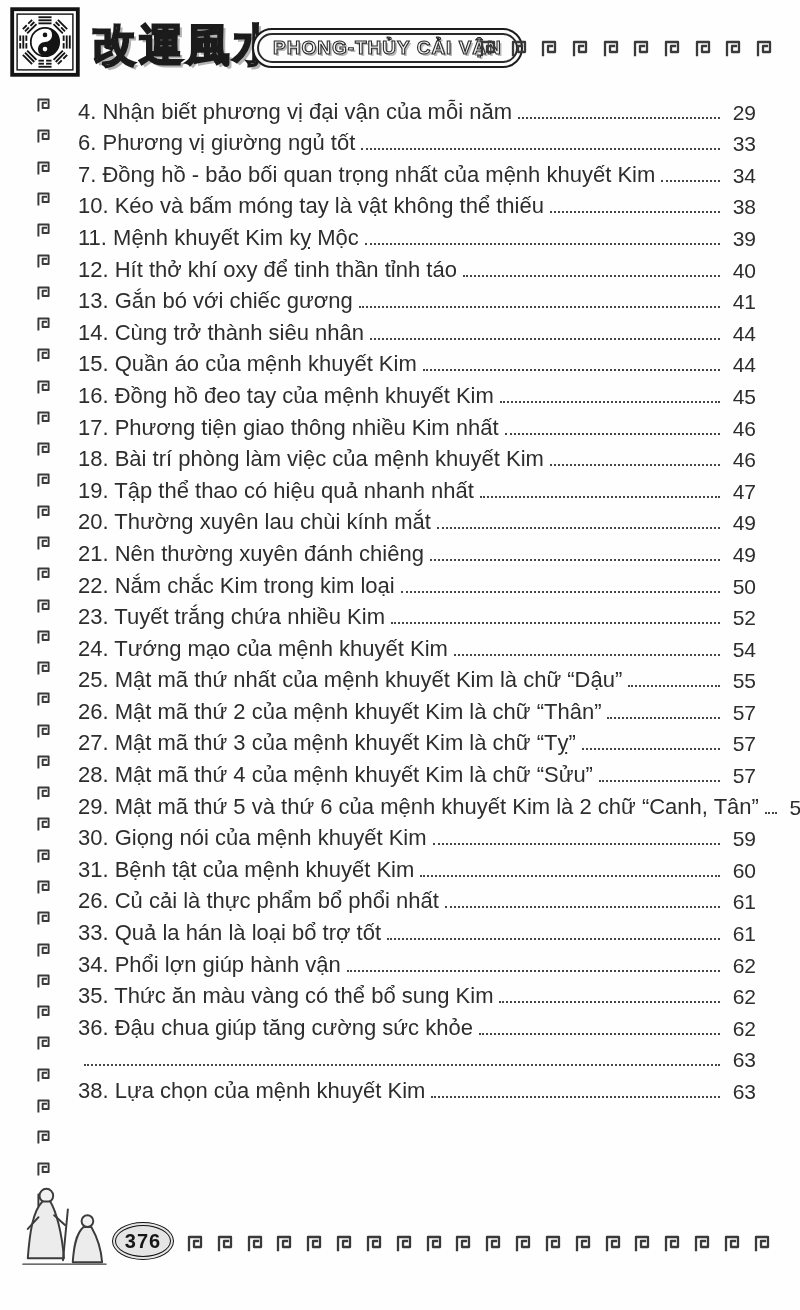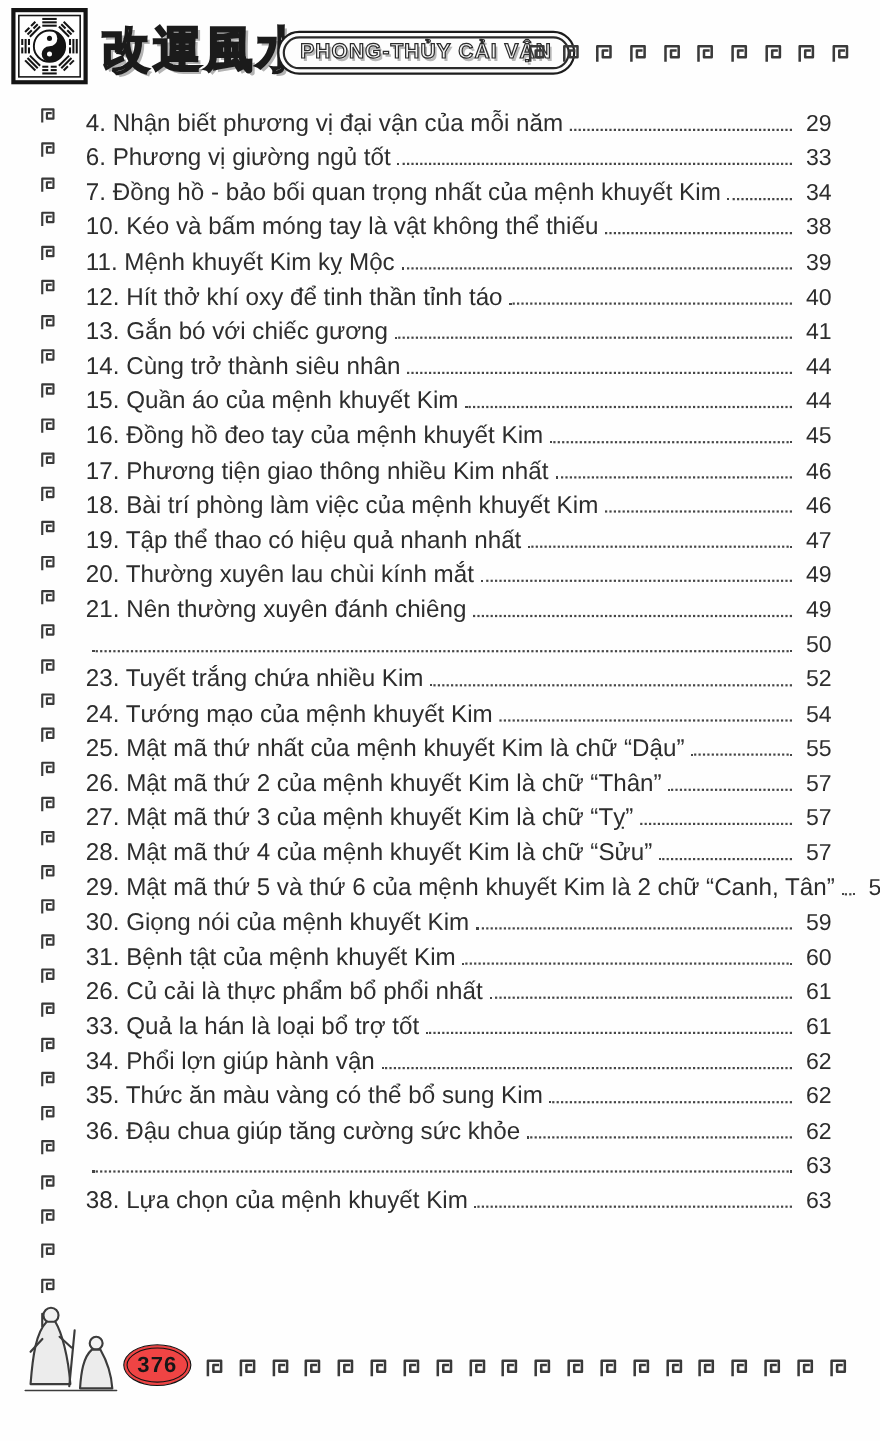--- a/index.html
+++ b/index.html
@@ -54,21 +54,21 @@
   .toc-text { font-size:22px; color:#2d2d2d; padding-bottom:4px; white-space:nowrap; }
   .toc-leader { flex:1; margin:0 4px 10px 6px; border-bottom:2.2px dotted #454545; min-width:12px; }
   .toc-page { font-size:21px; color:#2d2d2d; padding-bottom:4px; min-width:32px; text-align:right; }
 
   
   .sages { position:absolute; left:12px; top:1182px; }
   .page-badge {
     position:absolute; left:112px; top:1222px; width:62px; height:38px;
     border:4px double #111; border-radius:50%;
     display:flex; align-items:center; justify-content:center;
-    background:#ef4444; font-size:20px; font-weight:bold; color:#161616;
+    background:#e5e5e5; font-size:20px; font-weight:bold; color:#161616;
     letter-spacing:1px;
   }
 </style>
 </head>
 <body>
 
 <svg width="0" height="0" style="position:absolute">
   <defs>
     <symbol id="meander" viewBox="0 0 20 20">
       <path d="M4,17 V4 H16 V14 H9 V8 H13" fill="none" stroke="currentColor" stroke-width="2.3" stroke-linejoin="round" stroke-linecap="square"></path>
@@ -379,20 +379,21 @@
       <span class="toc-page">49</span>
     </div>
 
     <div class="toc-row">
       <span class="toc-text">21. Nên thường xuyên đánh chiêng</span>
       <span class="toc-leader"></span>
       <span class="toc-page">49</span>
     </div>
 
     <div class="toc-row">
+      <span class="toc-text">22. Nắm chắc Kim trong kim loại</span>
       <span class="toc-leader"></span>
       <span class="toc-page">50</span>
     </div>
 
     <div class="toc-row">
       <span class="toc-text">23. Tuyết trắng chứa nhiều Kim</span>
       <span class="toc-leader"></span>
       <span class="toc-page">52</span>
     </div>
 

